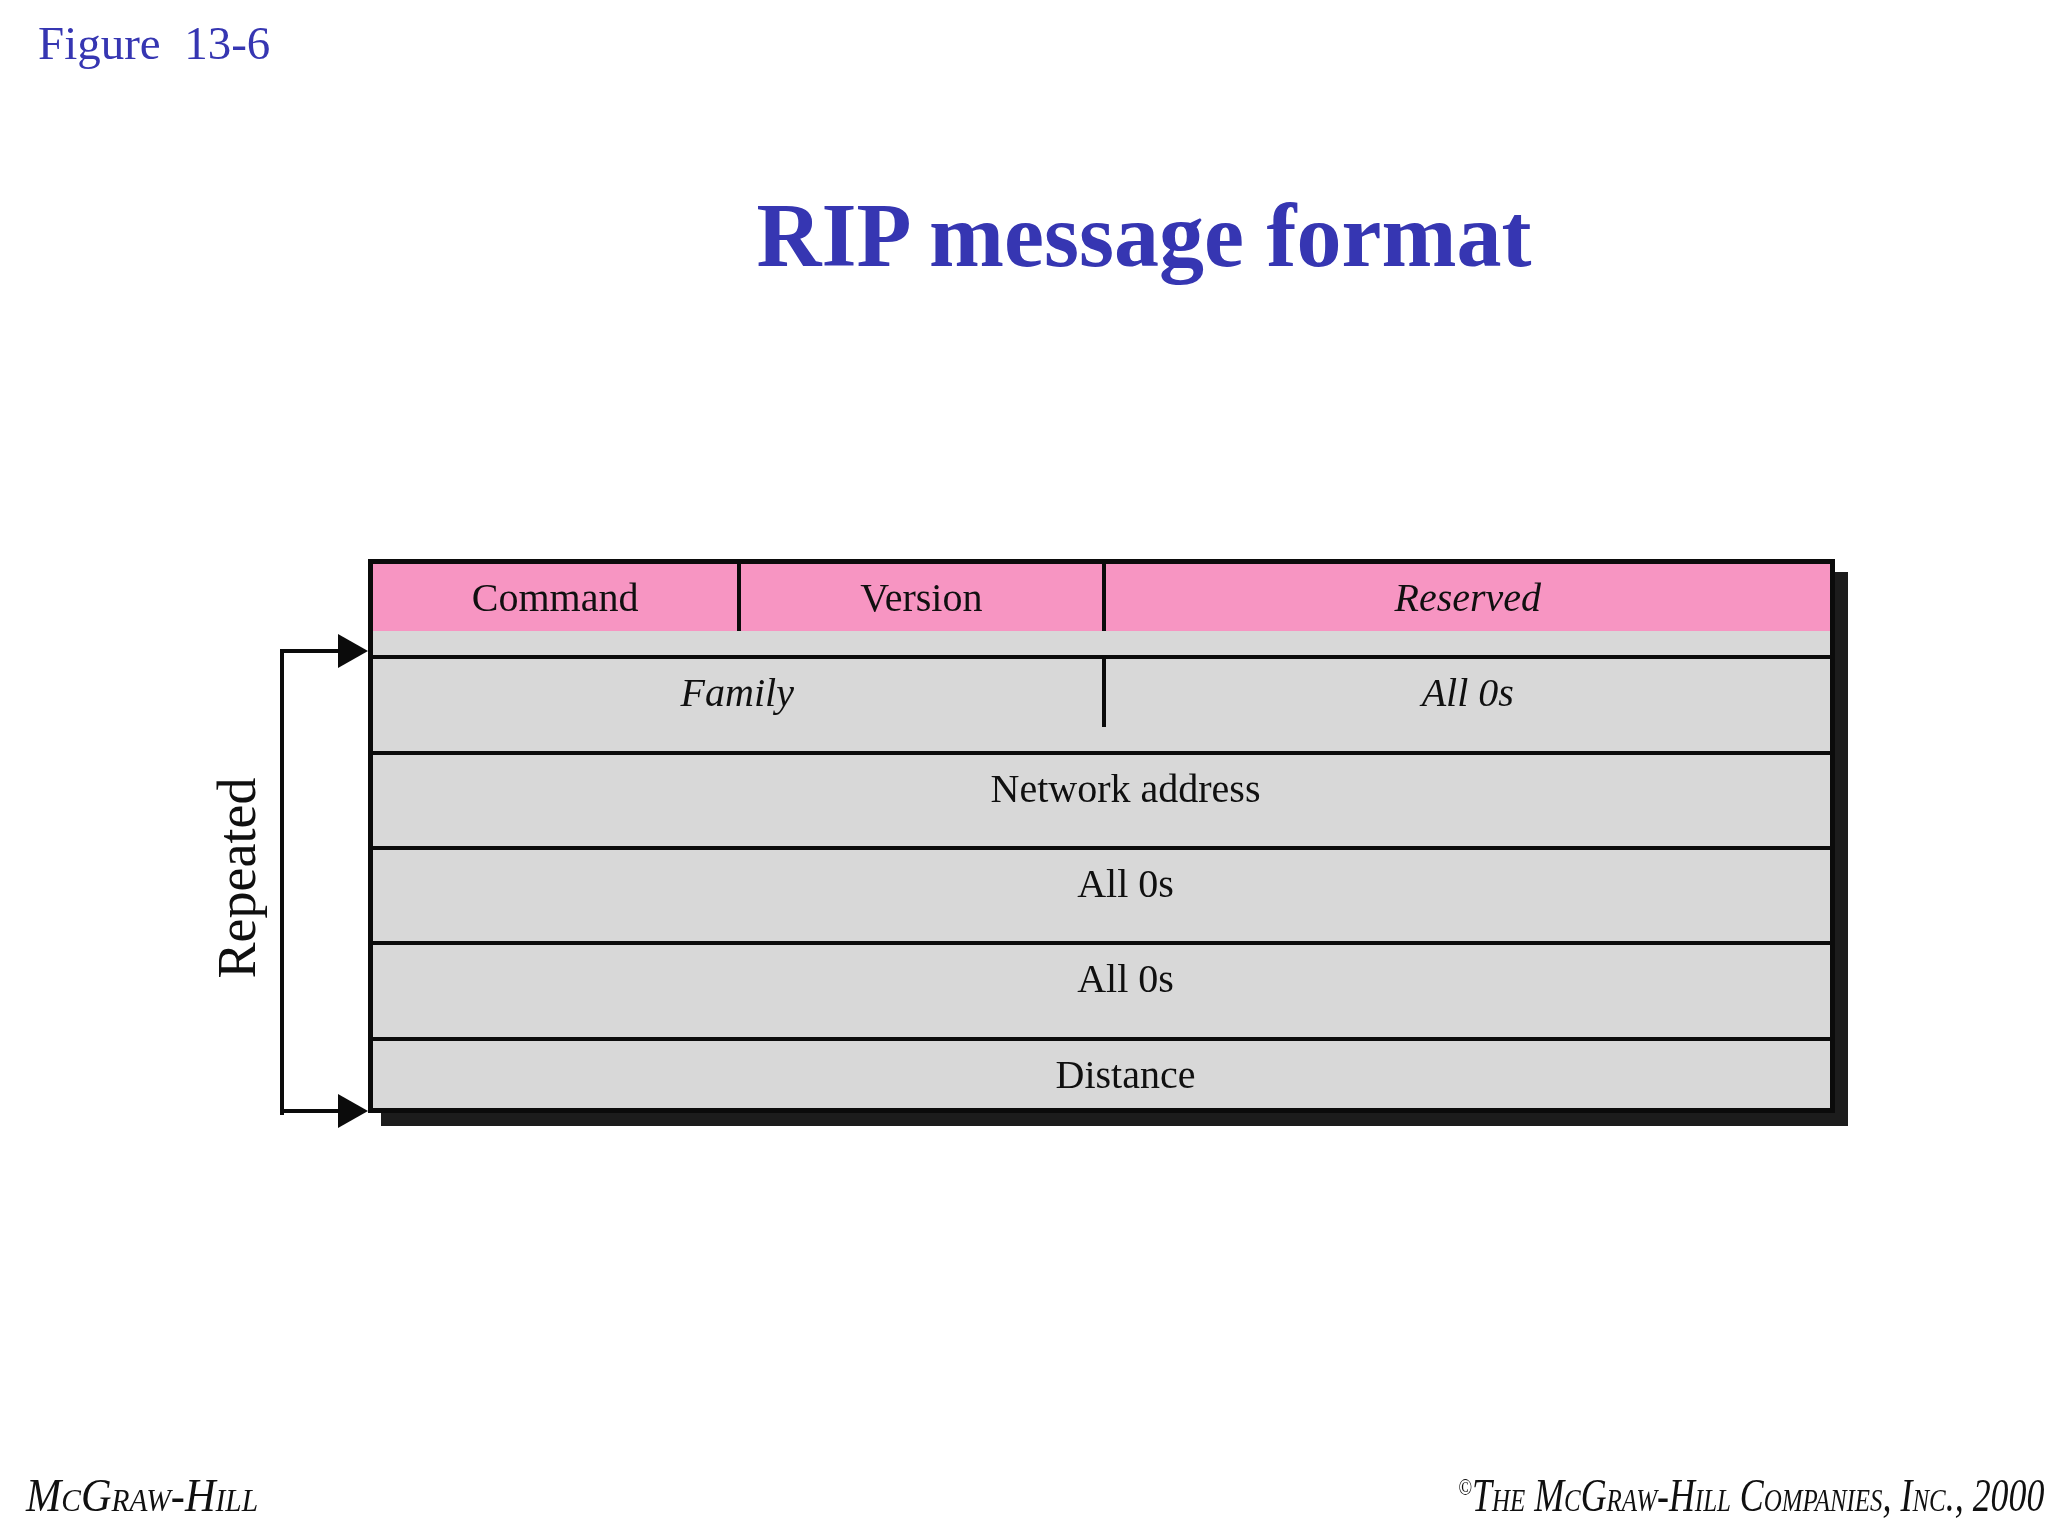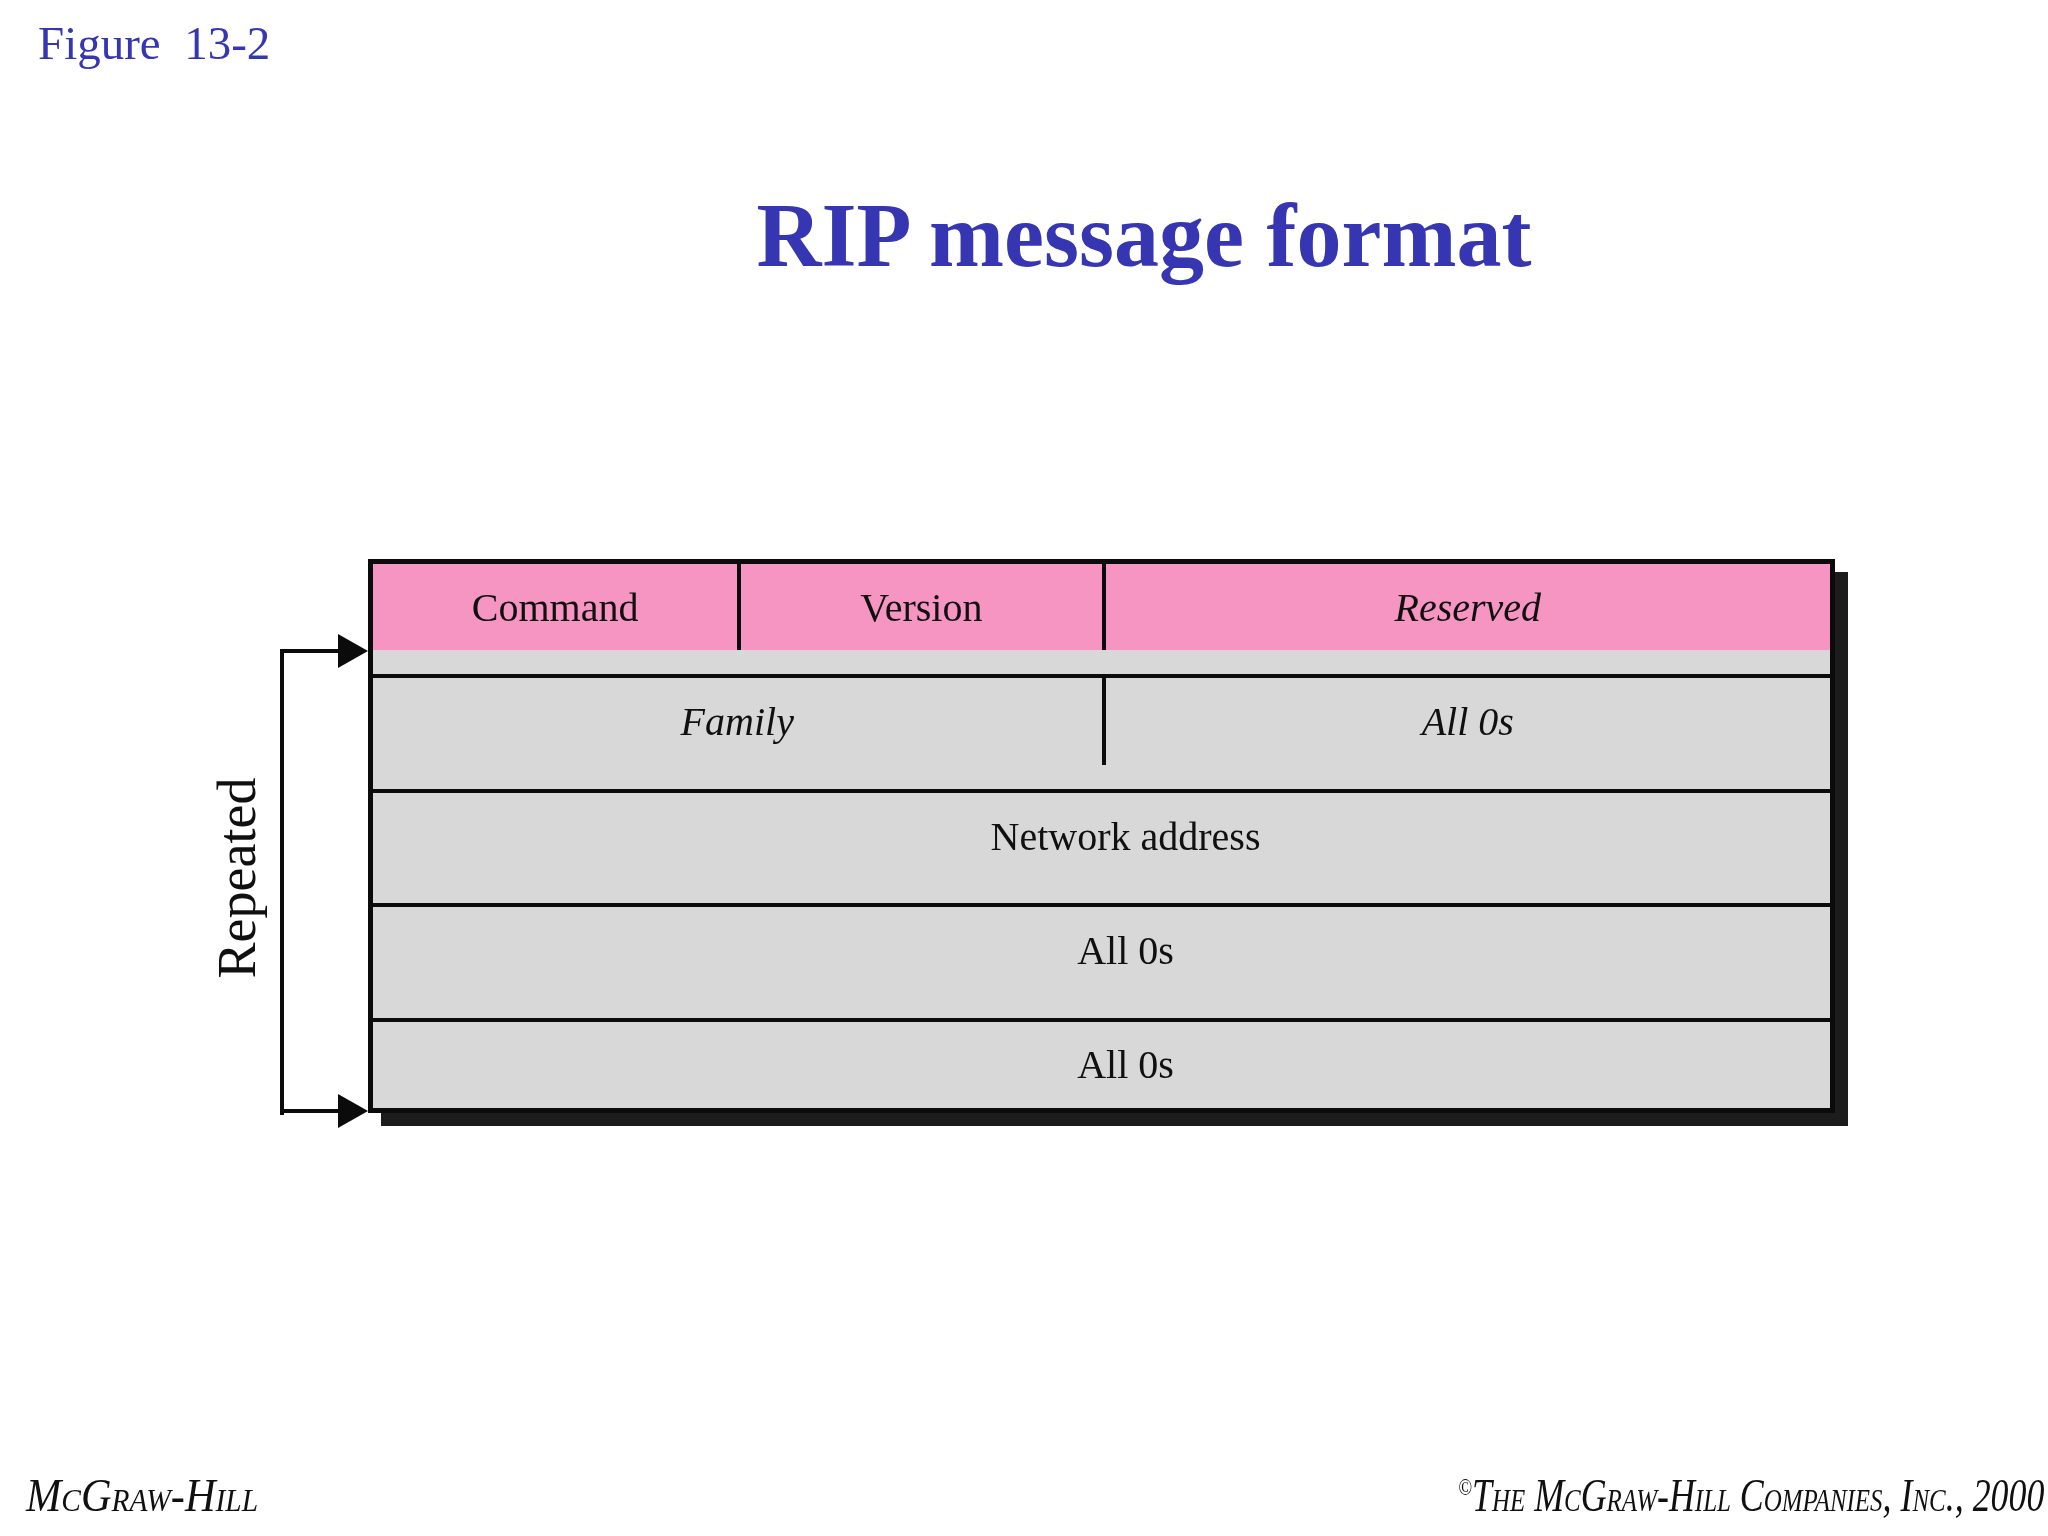--- a/index.html
+++ b/index.html
@@ -116,21 +116,21 @@
   }
   .footer-right sup{
     font-size:0.5em;
     vertical-align:super;
     font-variant:normal;
   }
 </style>
 </head>
 <body>
 
-<div class="figure-label">Figure  13-2</div>
+<div class="figure-label">Figure  13-6</div>
 
 <h1 class="title">RIP message format</h1>
 
 <div class="repeated-label">Repeated</div>
 
 <div class="bracket-vline"></div>
 <div class="bracket-hline top"></div>
 <div class="arrowhead top"></div>
 <div class="bracket-hline bottom"></div>
 <div class="arrowhead bottom"></div>
@@ -147,17 +147,20 @@
   </div>
   <div class="row bt">
     <div class="cell w100">Network address</div>
   </div>
   <div class="row bt">
     <div class="cell w100">All 0s</div>
   </div>
   <div class="row bt">
     <div class="cell w100">All 0s</div>
   </div>
+  <div class="row bt">
+    <div class="cell w100">Distance</div>
+  </div>
 </div>
 
 <div class="footer-left">McGraw-Hill</div>
 
 <div class="footer-right"><sup>©</sup><span>The McGraw-Hill Companies, Inc., 2000</span></div>
 
 </body></html>

